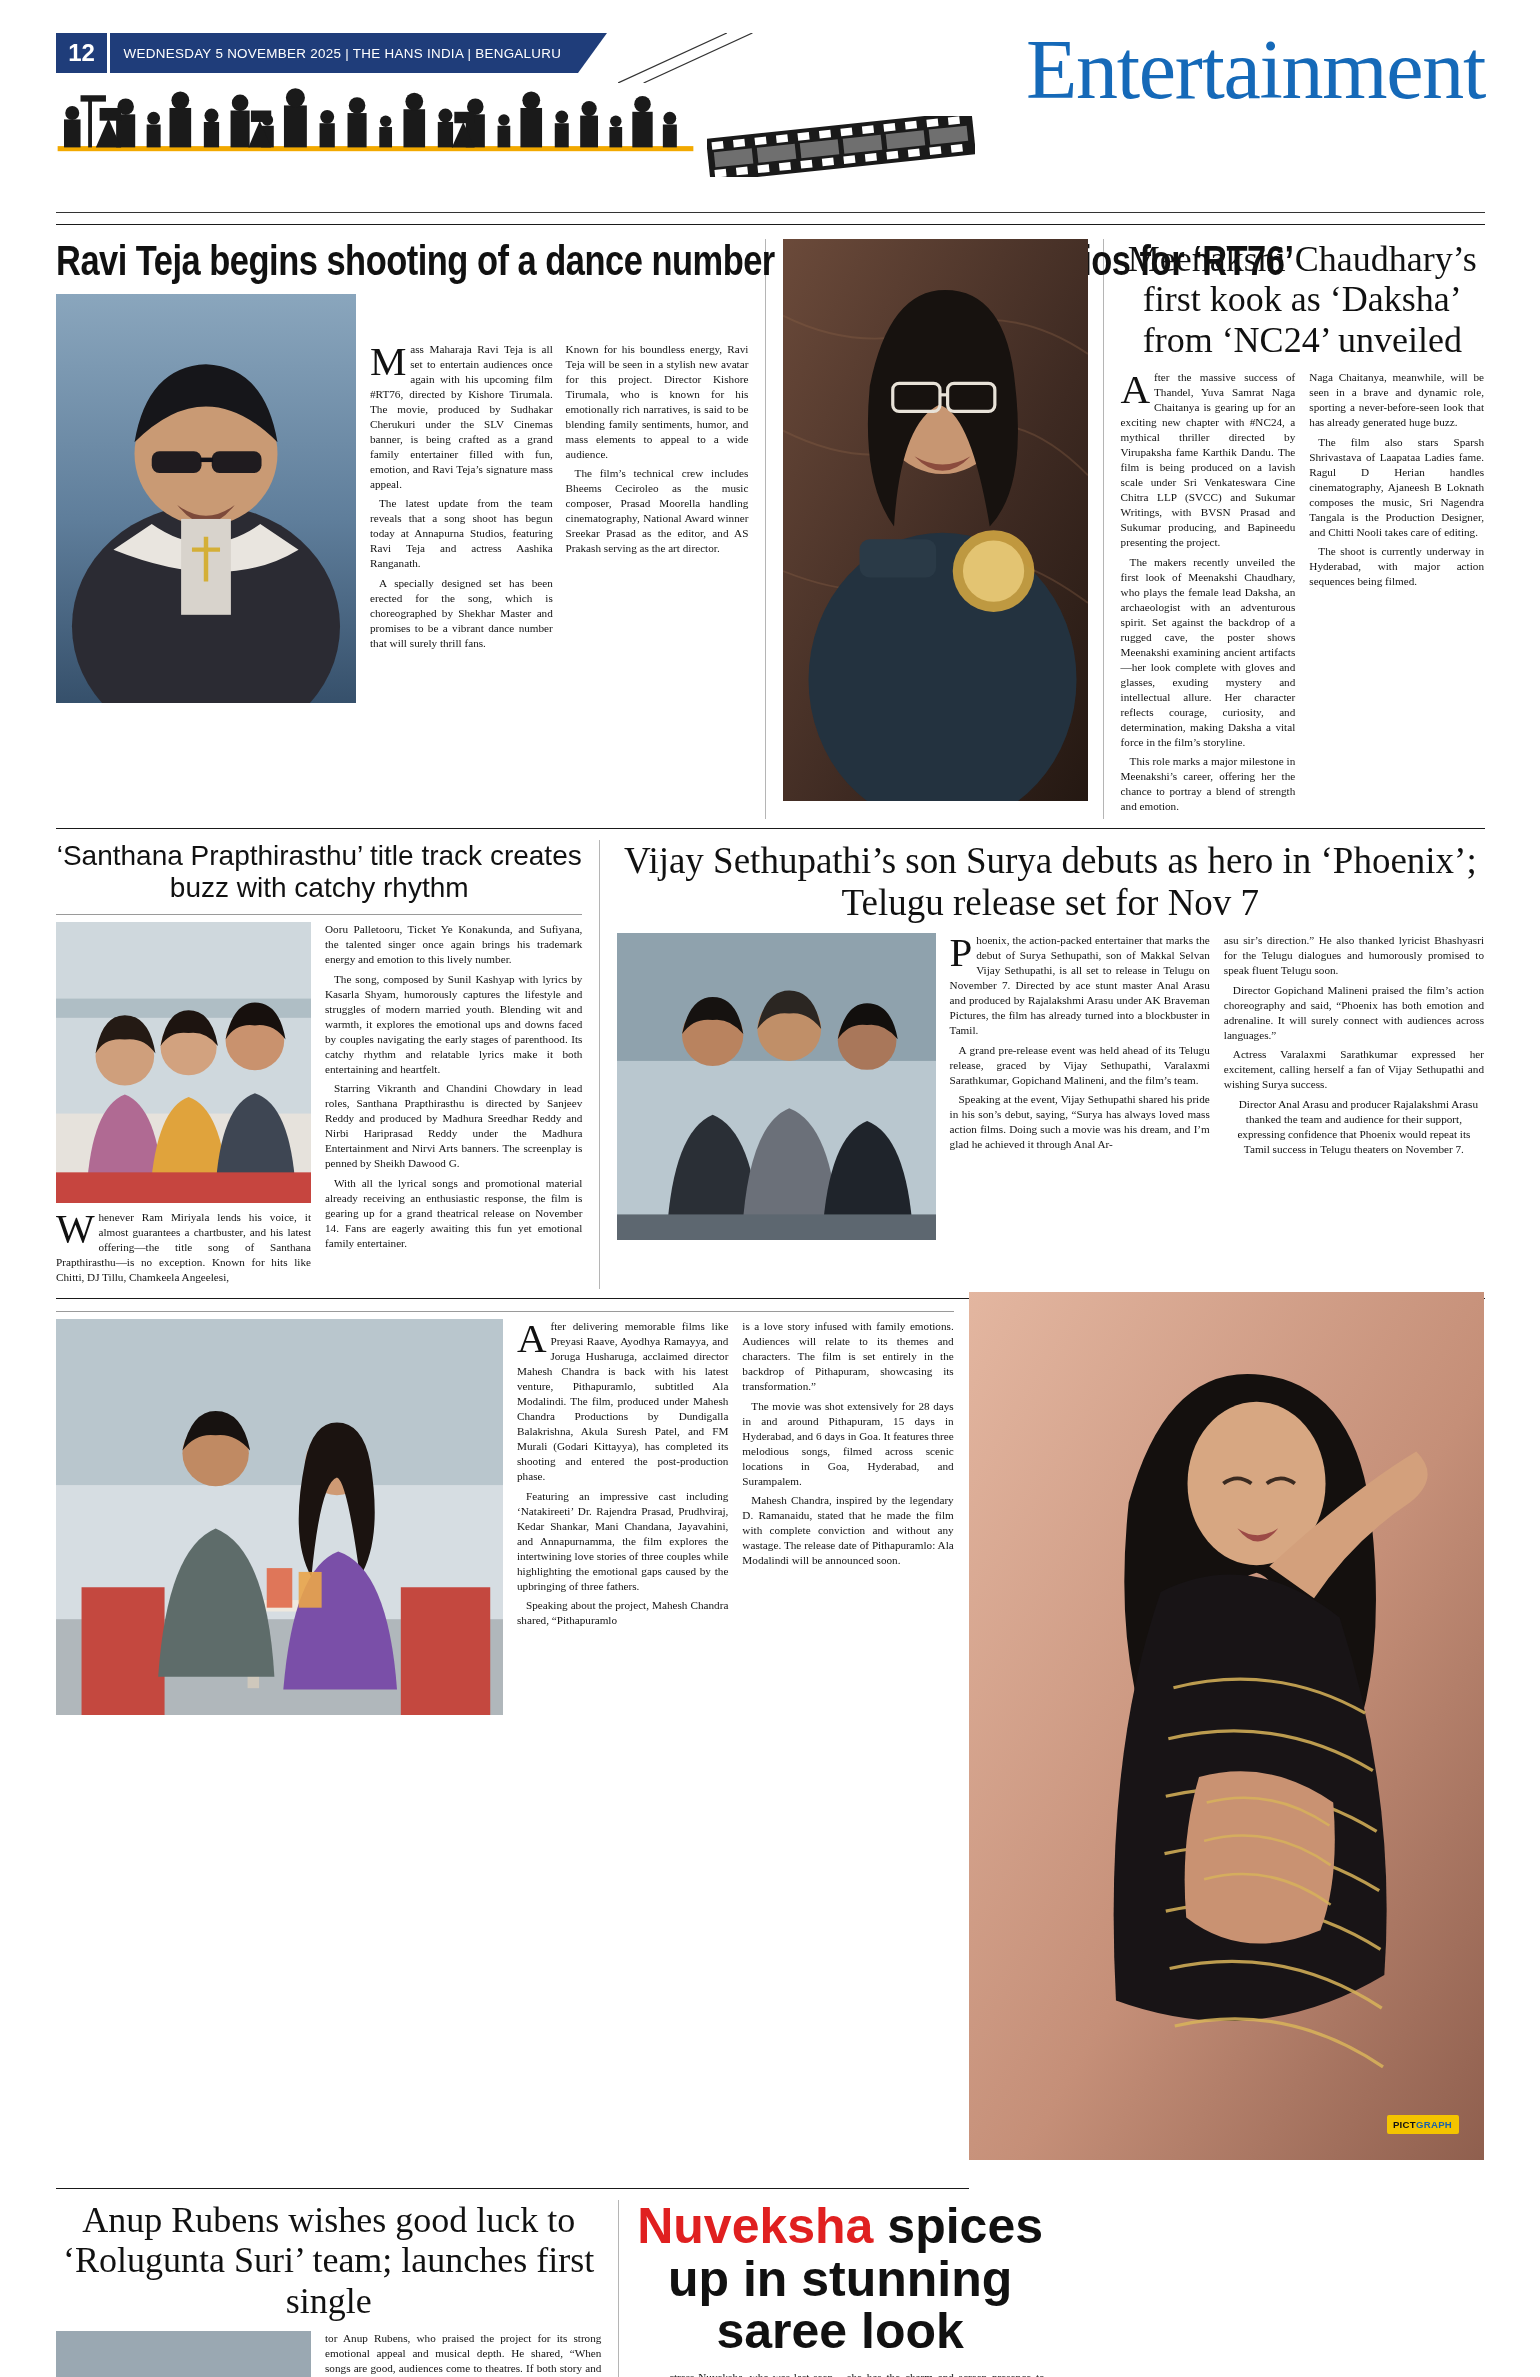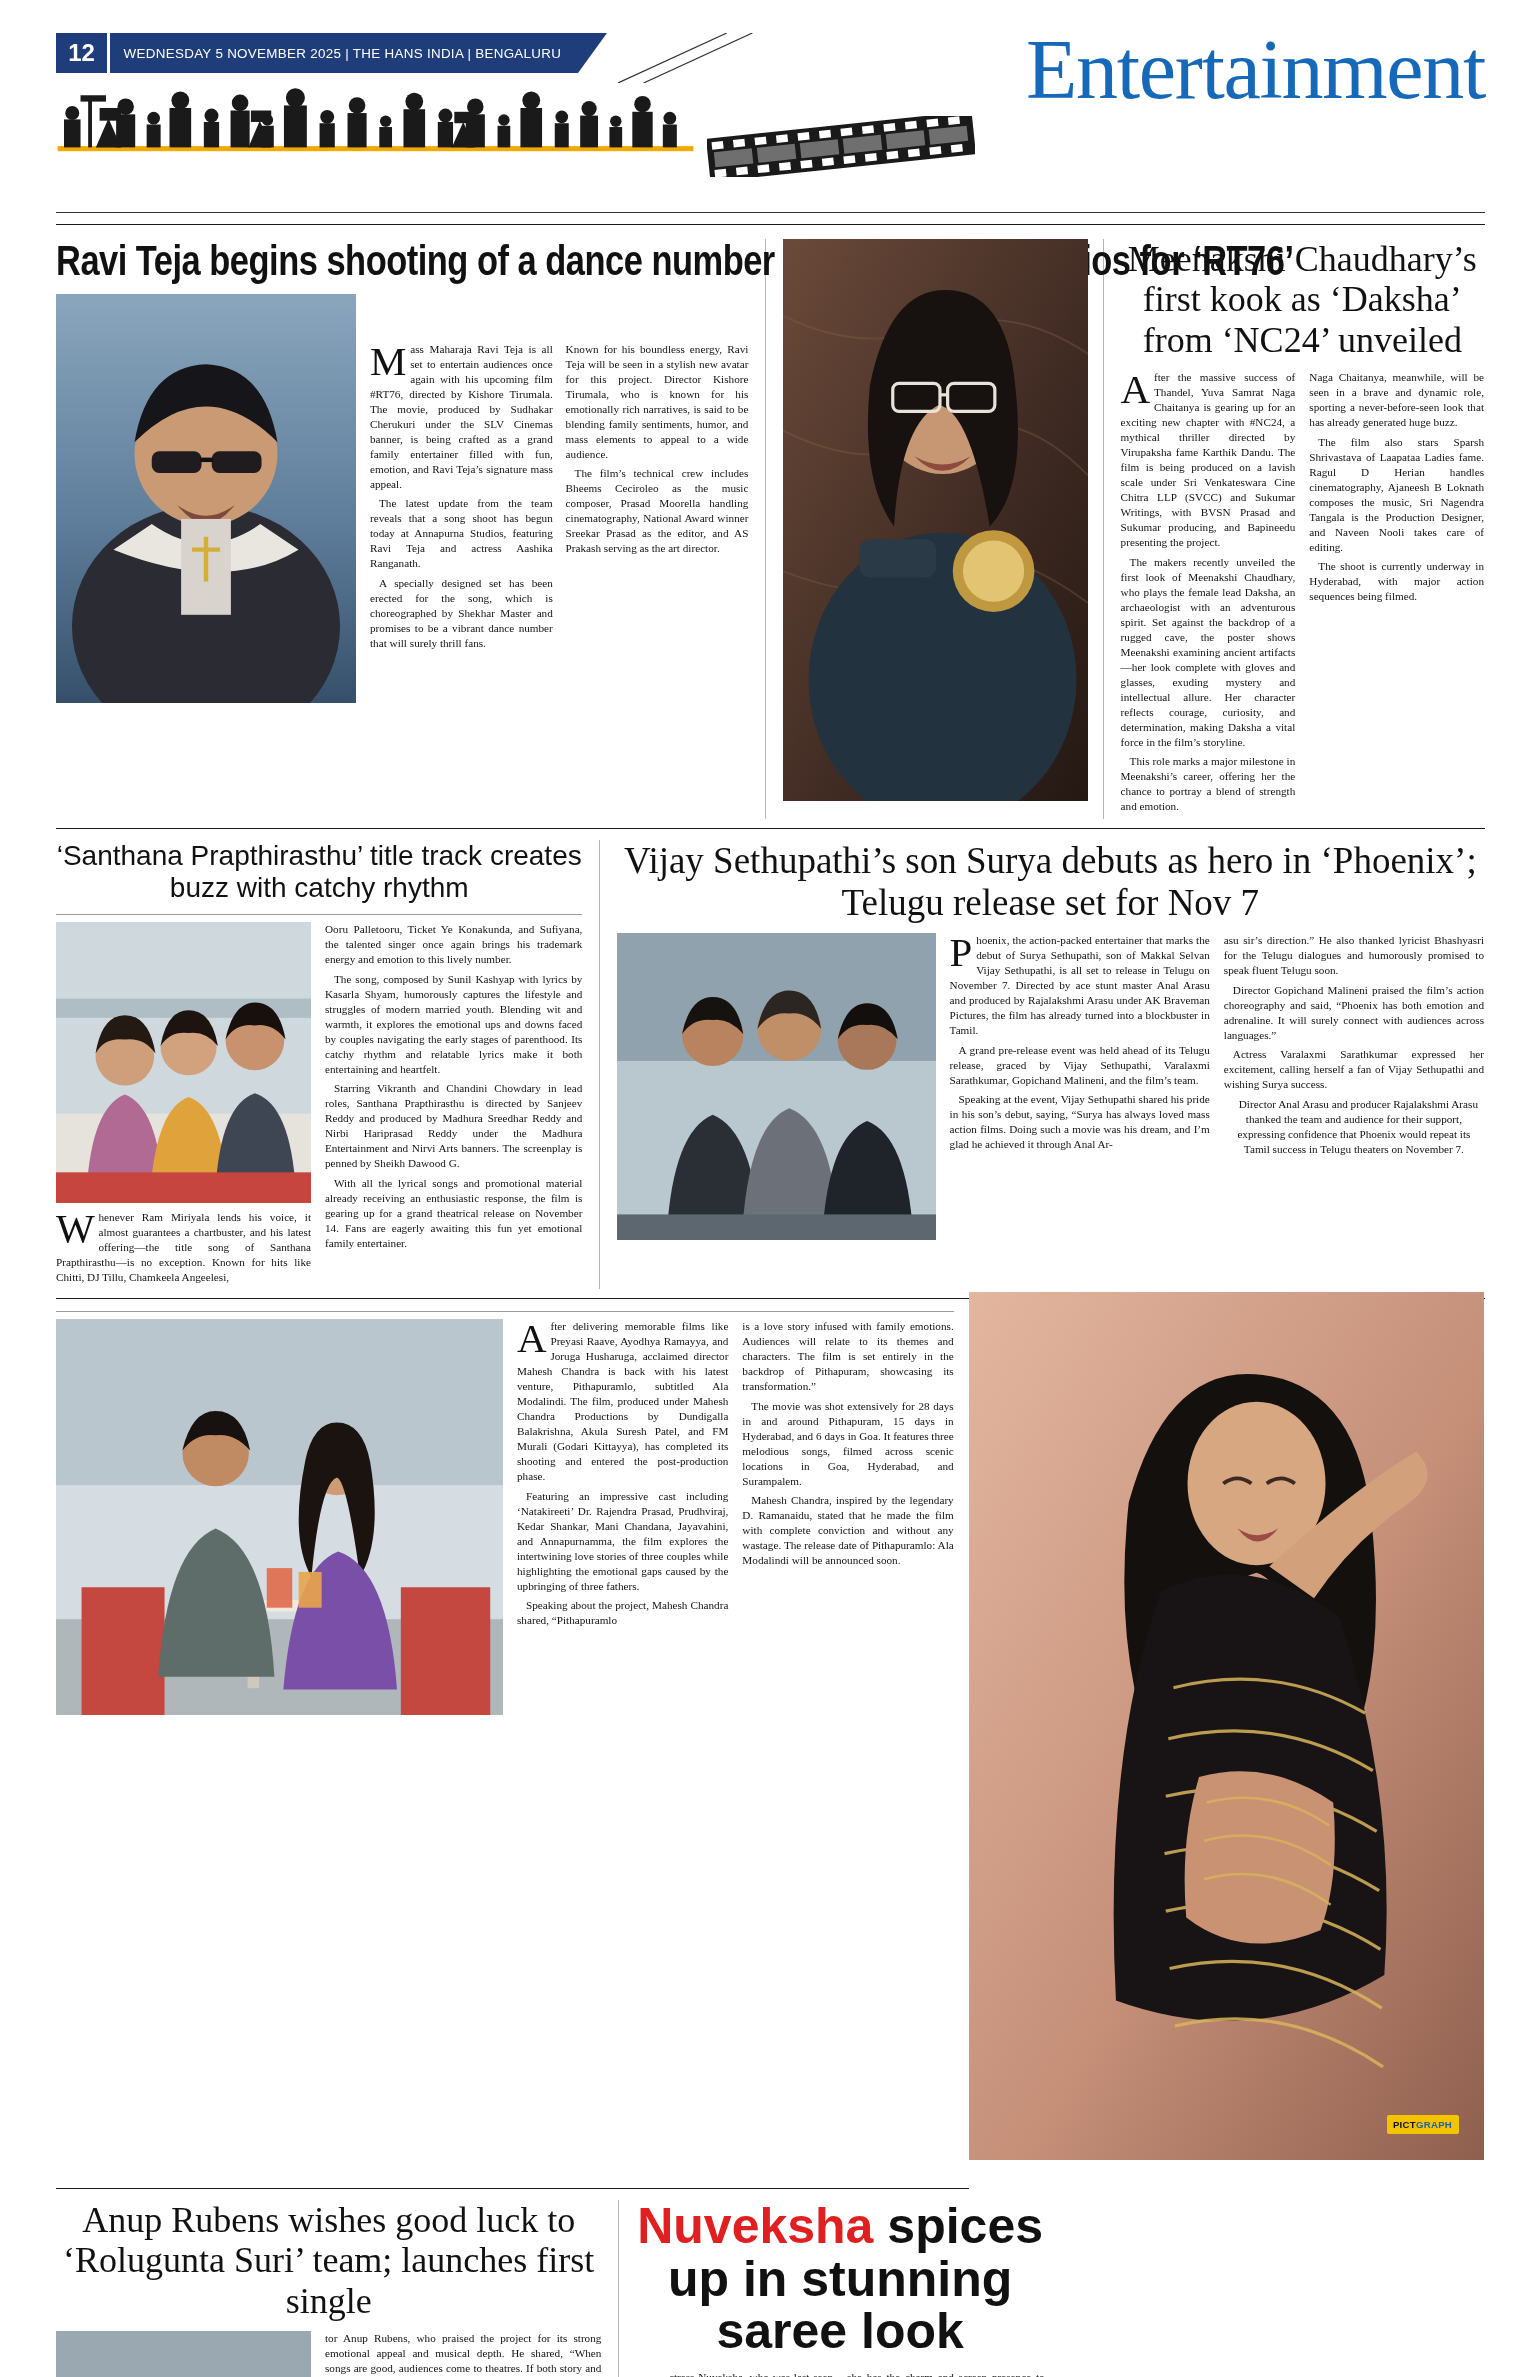--- a/index.html
+++ b/index.html
@@ -393,21 +393,21 @@
       <div class="right vr">
         <h2 class="head-serif" style="text-align:center;">Meenakshi Chaudhary’s first kook as ‘Daksha’ from ‘NC24’ unveiled</h2>
         <div class="cols2">
           <div>
             <p class="body first dropcap">After the massive success of Thandel, Yuva Samrat Naga Chaitanya is gearing up for an exciting new chapter with #NC24, a mythical thriller directed by Virupaksha fame Karthik Dandu. The film is being produced on a lavish scale under Sri Venkateswara Cine Chitra LLP (SVCC) and Sukumar Writings, with BVSN Prasad and Sukumar producing, and Bapineedu presenting the project.</p>
             <p class="body">The makers recently unveiled the first look of Meenakshi Chaudhary, who plays the female lead Daksha, an archaeologist with an adventurous spirit. Set against the backdrop of a rugged cave, the poster shows Meenakshi examining ancient artifacts—her look complete with gloves and glasses, exuding mystery and intellectual allure. Her character reflects courage, curiosity, and determination, making Daksha a vital force in the film’s storyline.</p>
             <p class="body">This role marks a major milestone in Meenakshi’s career, offering her the chance to portray a blend of strength and emotion.</p>
           </div>
           <div>
             <p class="body first">Naga Chaitanya, meanwhile, will be seen in a brave and dynamic role, sporting a never-before-seen look that has already generated huge buzz.</p>
-            <p class="body">The film also stars Sparsh Shrivastava of Laapataa Ladies fame. Ragul D Herian handles cinematography, Ajaneesh B Loknath composes the music, Sri Nagendra Tangala is the Production Designer, and Naveen Nooli takes care of editing.</p>
+            <p class="body">The film also stars Sparsh Shrivastava of Laapataa Ladies fame. Ragul D Herian handles cinematography, Ajaneesh B Loknath composes the music, Sri Nagendra Tangala is the Production Designer, and Chitti Nooli takes care of editing.</p>
             <p class="body">The shoot is currently underway in Hyderabad, with major action sequences being filmed.</p>
           </div>
         </div>
       </div>
     </div>
 
     <div class="hr" style="margin-top:9px;"></div>
 
     <div class="sec2">
 

